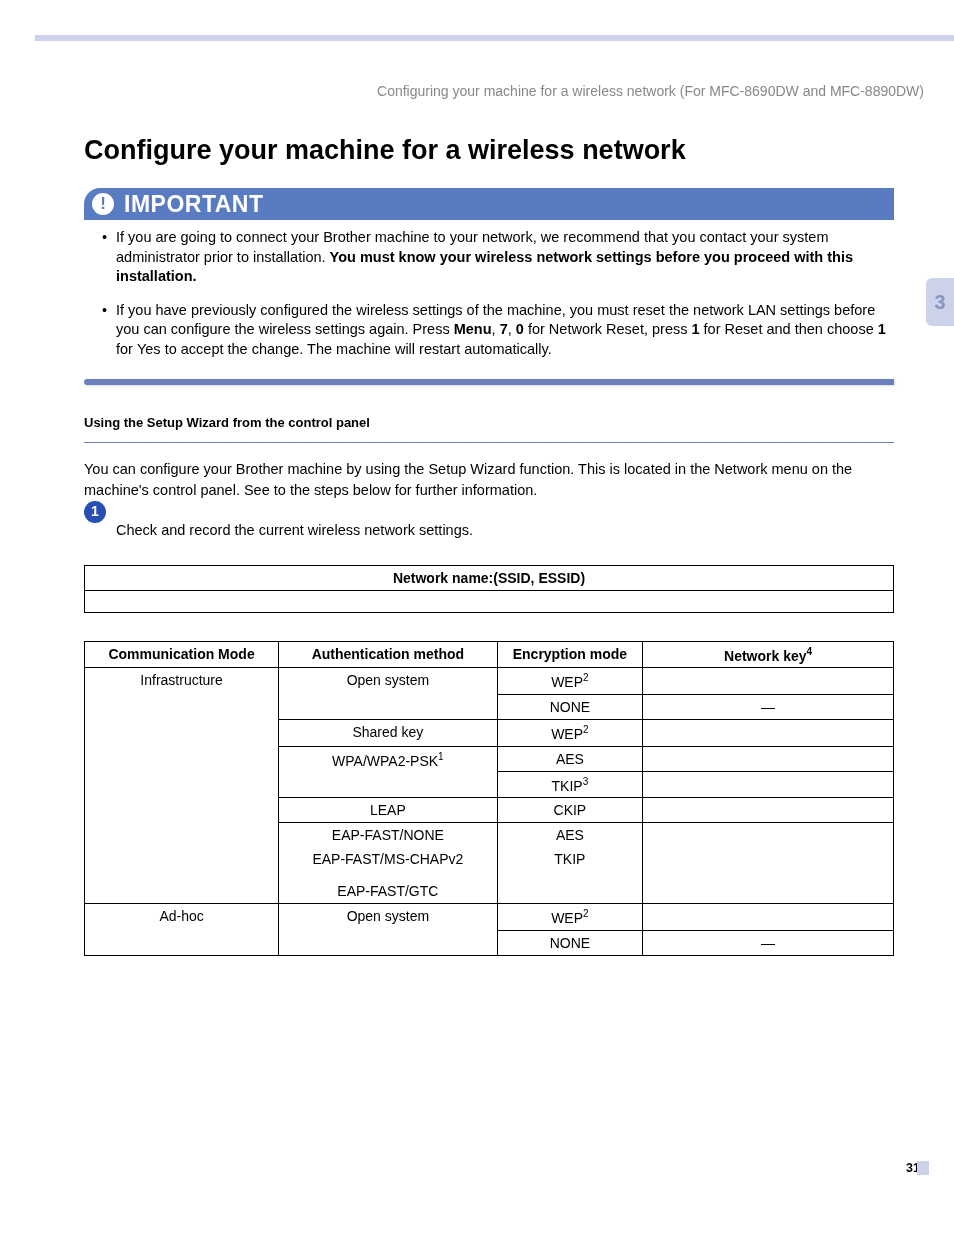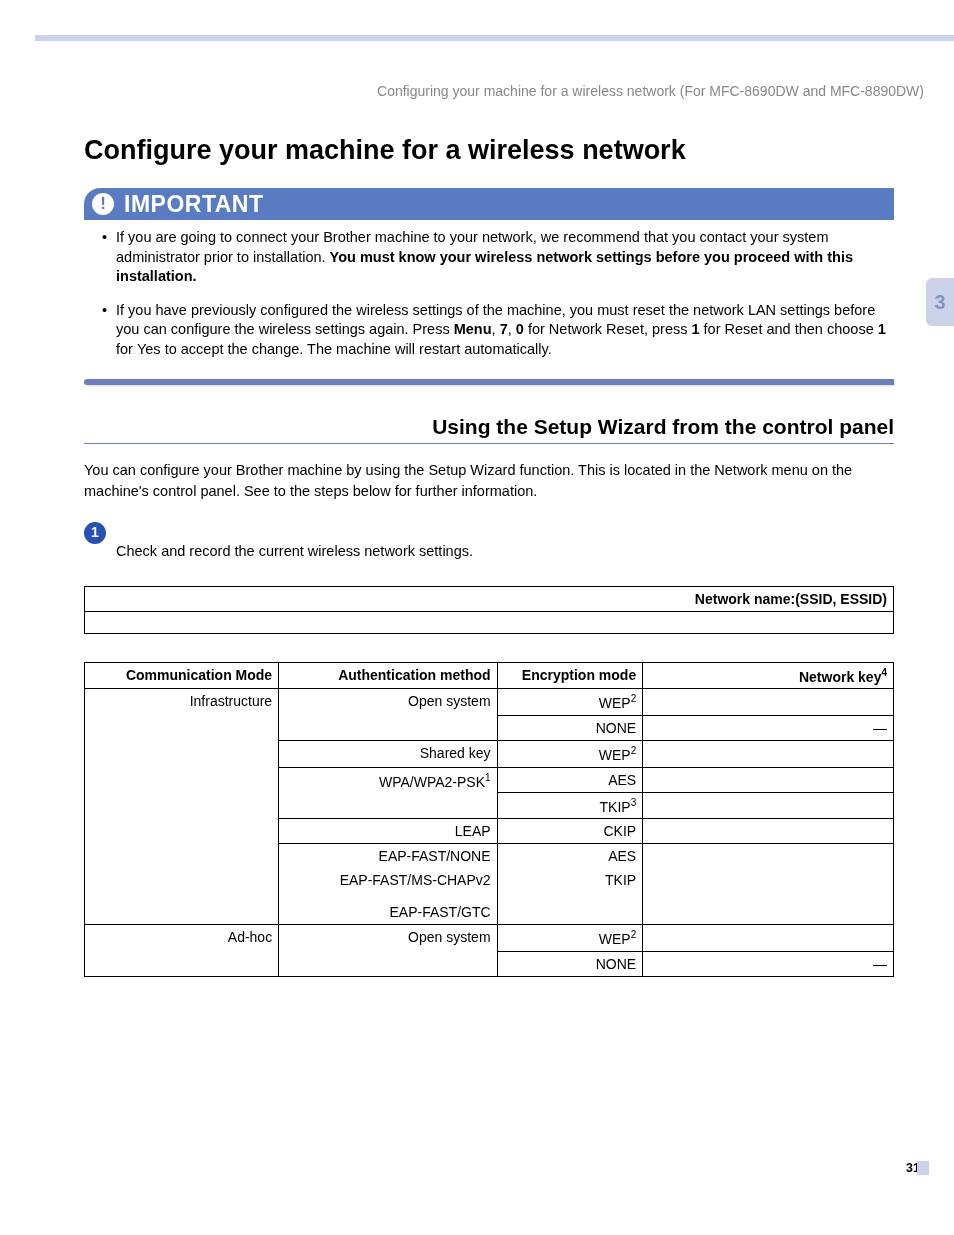--- a/index.html
+++ b/index.html
@@ -72,28 +72,27 @@
   .mono { font-family: Liberation Sans, sans-serif; }
   .bold { font-weight: bold; }
   .divider {
     height: 6px;
     background: #6c7fbd;
     border-radius: 3px 0 0 3px;
     margin: 20px 0 30px 0;
     box-shadow: 1px 1px 2px rgba(0,0,0,0.15);
   }
   h2 {
-    font-size: 21px;
+    font-size: 13px;
     font-weight: bold;
     border-bottom: 1.5px solid #6c7fbd;
-    padding-bottom: 4px;
+    padding-bottom: 12px;
     margin-bottom: 16px;
-    text-align: right;
-  }
-  .para { line-height: 1.4; margin-bottom: 20px; }
+  }
+  .para { line-height: 1.4; }
   .step {
     position: relative;
     padding-left: 32px;
     line-height: 1.4;
     margin-bottom: 24px;
   }
   .step .num {
     position: absolute;
     left: 0;
     top: 1px;
@@ -110,21 +109,21 @@
   }
   table {
     border-collapse: collapse;
     width: 100%;
     font-size: 14px;
   }
   table.ssid { margin-bottom: 28px; }
   table th, table td {
     border: 1px solid #000;
     padding: 4px 6px;
-    text-align: right;
+    text-align: center;
     vertical-align: top;
   }
   table th { font-weight: bold; }
   table.ssid td { height: 22px; }
   .sup { font-size: 10px; vertical-align: super; }
   .tab-right {
     position: absolute;
     right: 0;
     top: 278px;
     width: 28px;

